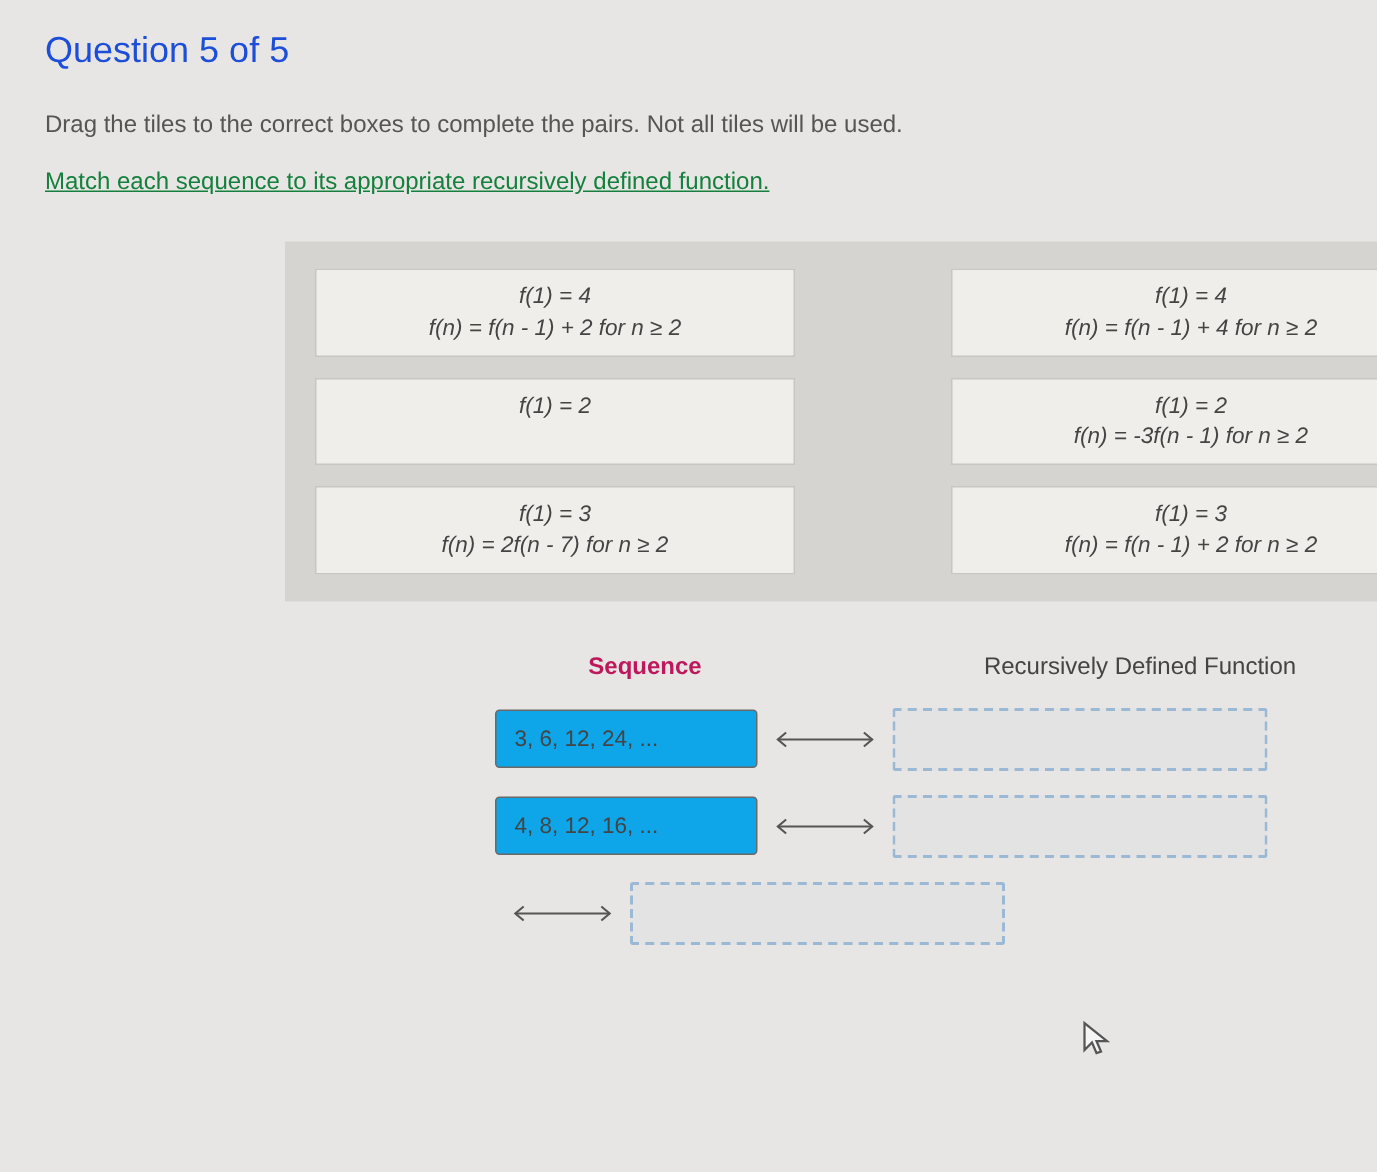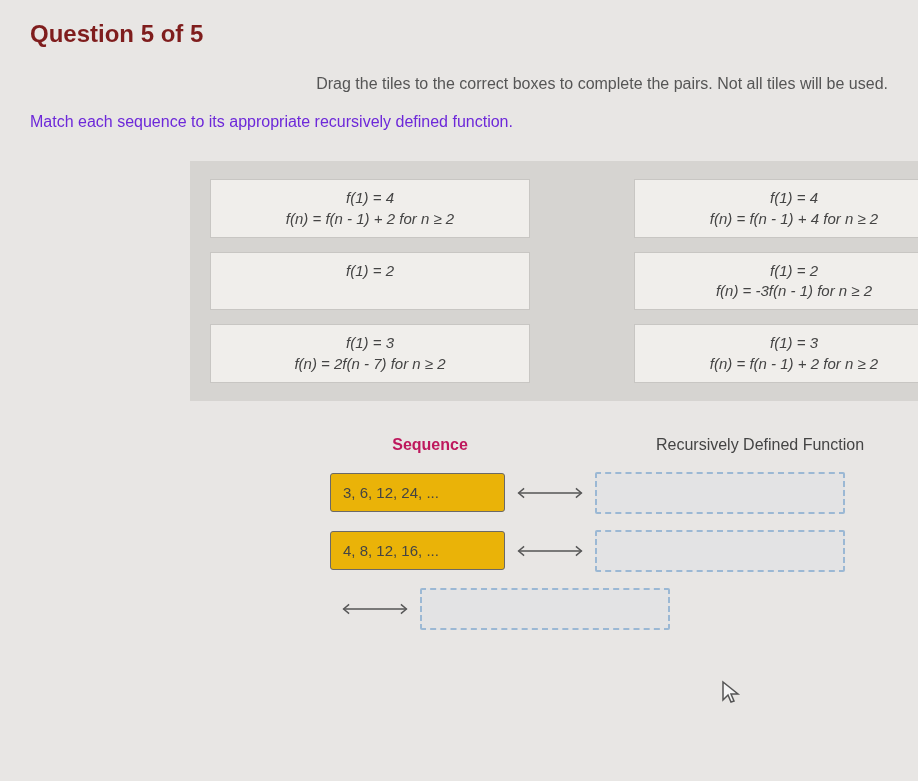--- a/index.html
+++ b/index.html
@@ -6,36 +6,36 @@
   body {
     font-family: Arial, Helvetica, sans-serif;
     background: #e8e6e4;
     width: 918px;
     height: 781px;
     padding: 20px 30px;
     color: #4a4a4a;
     position: relative;
   }
   .question-title {
-    color: #7f1d1d;
+    color: #1d4ed8;
     font-size: 24px;
-    font-weight: 700;
+    font-weight: 400;
     margin-bottom: 25px;
   }
   .instruction {
     font-size: 16px;
     color: #555;
     margin-bottom: 18px;
     line-height: 1.4;
-    text-align: right;
   }
   .sub-instruction {
     font-size: 16px;
-    color: #6d28d9;
+    color: #15803d;
     margin-bottom: 30px;
+    text-decoration: underline;
   }
   .tiles-container {
     background: #d6d4d1;
     padding: 18px 20px;
     margin-left: 160px;
     margin-right: 0;
     width: 784px;
   }
   .tiles-row {
     display: flex;
@@ -80,21 +80,21 @@
     font-size: 16px;
     color: #444;
   }
   .match-row {
     display: flex;
     align-items: center;
     margin-bottom: 16px;
   }
   .sequence-box {
     width: 175px;
-    background: #eab308;
+    background: #0ea5e9;
     border: 1px solid #6b6967;
     border-radius: 3px;
     padding: 10px 12px;
     font-size: 15px;
     color: #444;
   }
   .arrow {
     width: 90px;
     display: flex;
     align-items: center;

